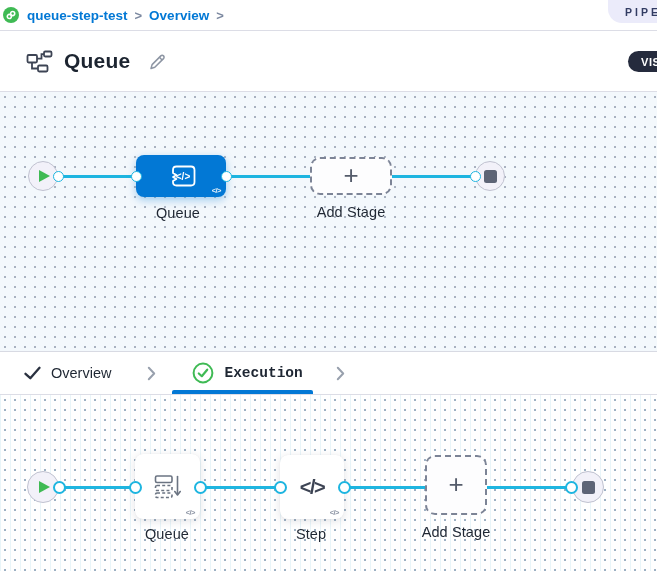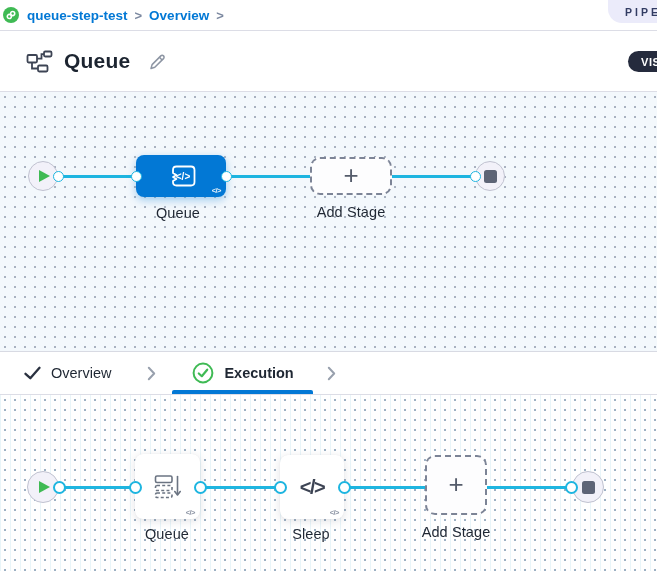--- a/index.html
+++ b/index.html
@@ -104,21 +104,21 @@
   }
   .sleep-glyph { font-size: 20px; font-weight: 700; color: #3d4454; letter-spacing: -1.5px; }
   
   .tab-bar {
     position: relative; height: 44px; background: #fff;
     border-top: 1px solid #d8dae3; border-bottom: 1px solid #dcdde6;
     display: flex; align-items: center; padding-left: 24px;
   }
   .tab { display: flex; align-items: center; gap: 10px; cursor: pointer; }
   .tab-label { font-size: 14.5px; color: #1f2733; font-weight: 500; }
-  .tab.active .tab-label { font-weight: 700; }
+  .tab.active .tab-label { font-weight: 700; font-family: Liberation Mono, monospace; }
   .tab-chevron { display: inline-flex; margin: 0 0 0 36px; }
   .tab-chevron + .tab { margin-left: 36px; }
   .tab-underline {
     position: absolute; left: 172px; bottom: 0; width: 141px; height: 4px;
     background: var(--accent-blue, #0278d5); border-radius: 2px 2px 0 0; z-index: 2;
   }
   svg { display: block; }
 </style>
 </head>
 <body>
@@ -250,17 +250,17 @@
     </div>
 
     <span class="port thick" style="left:52.5px; top:85.5px; width:13px; height:13px;"></span>
     <span class="port thick" style="left:128.5px; top:85.5px; width:13px; height:13px;"></span>
     <span class="port thick" style="left:193.5px; top:85.5px; width:13px; height:13px;"></span>
     <span class="port thick" style="left:273.5px; top:85.5px; width:13px; height:13px;"></span>
     <span class="port thick" style="left:337.5px; top:85.5px; width:13px; height:13px;"></span>
     <span class="port thick" style="left:564.5px; top:85.5px; width:13px; height:13px;"></span>
 
     <div class="node-label" style="left:117px; top:131px;">Queue</div>
-    <div class="node-label" style="left:261px; top:131px;">Sleep</div>
+    <div class="node-label" style="left:261px; top:131px;">Step</div>
     <div class="node-label" style="left:406px; top:129px;">Add Stage</div>
   </div>
 
 </div>
 
 </body></html>

